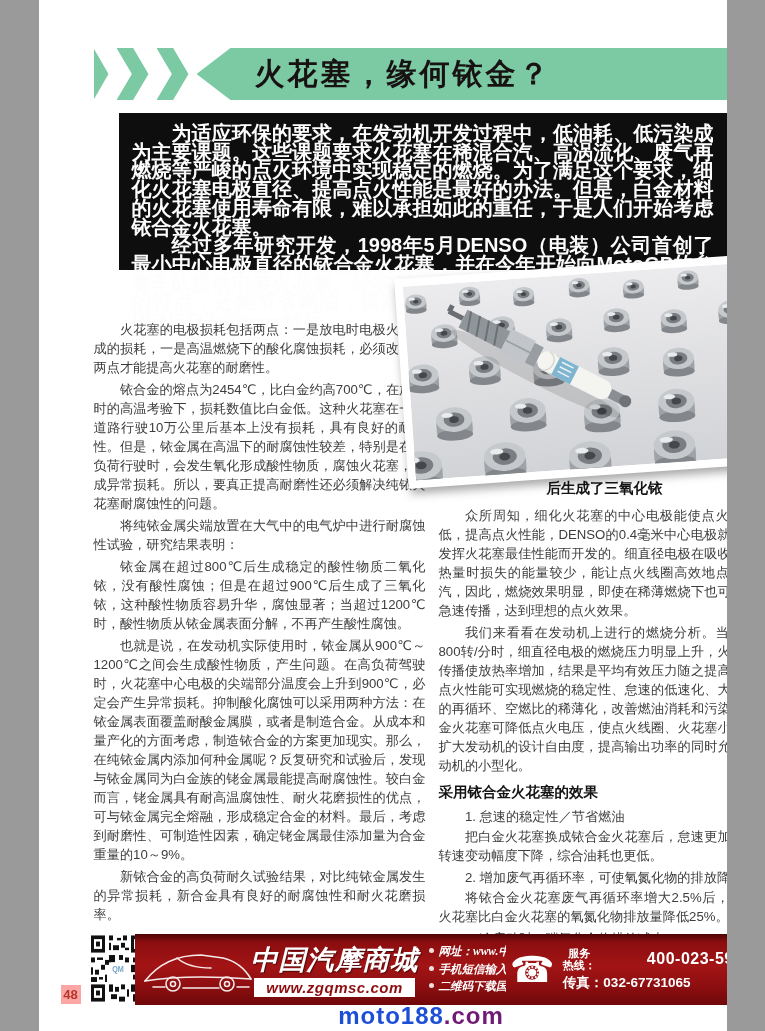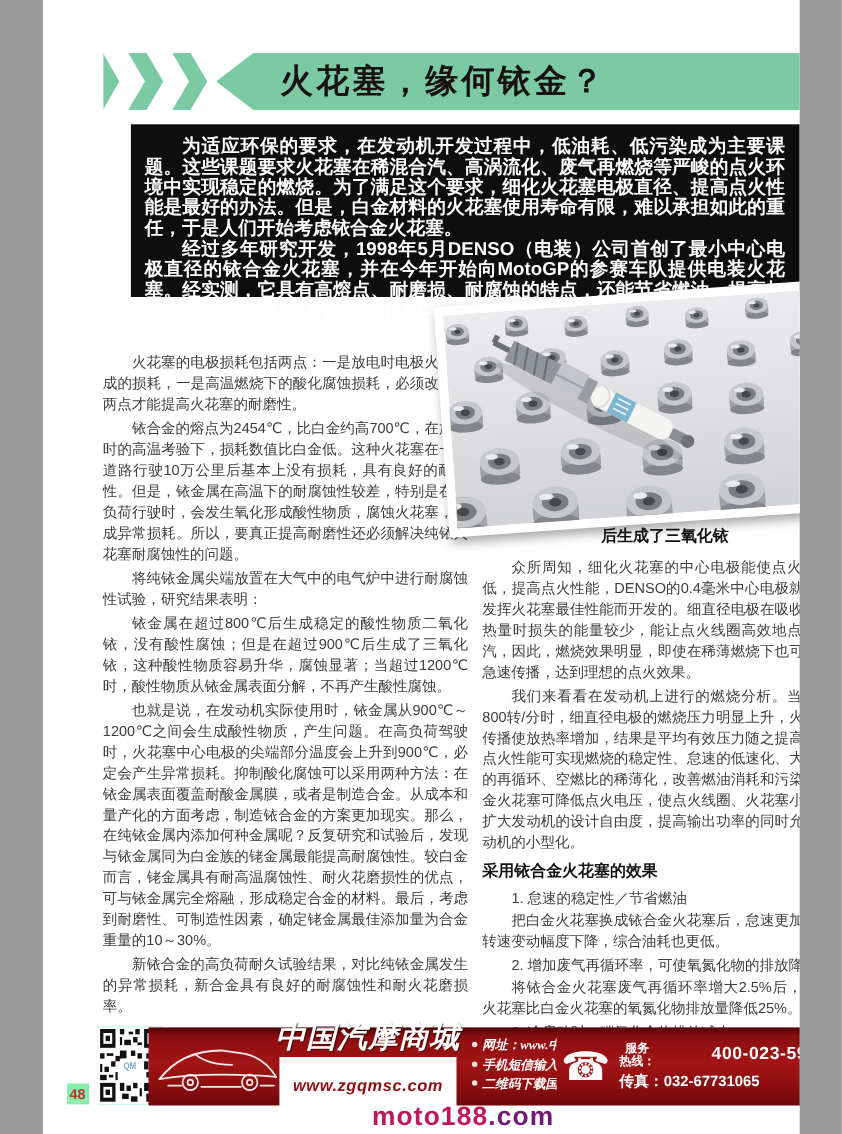--- a/index.html
+++ b/index.html
@@ -11,21 +11,21 @@
   .chev-wedge{width:15px;height:100%;background:#7ccaa4;clip-path:polygon(0 0,100% 50%,0 100%);margin-right:8px;flex:none;}
   .chev-band{width:32px;height:100%;background:#7ccaa4;margin-right:8px;flex:none;
              clip-path:polygon(0 0,52% 0,100% 50%,52% 100%,0 100%,48% 50%);}
   .banner{flex:1;background:#7ccaa4;clip-path:polygon(0 50%,34px 0,100% 0,100% 100%,34px 100%);
           display:flex;align-items:center;}
   .banner .title{margin-left:58px;font-size:30px;font-weight:bold;letter-spacing:3px;color:#181212;}
 
   
   .intro{position:absolute;left:80px;top:113px;width:608px;height:157px;background:#0e0e0e;
          box-sizing:border-box;padding:11px 13px 0 13px;color:#fdfdfd;font-weight:bold;
-         font-size:17px;line-height:18.7px;text-align:justify;}
+         font-size:20px;line-height:18.7px;text-align:justify;}
   .intro p{margin:0;text-indent:2em;}
 
   
   .photo{position:absolute;left:362px;top:266px;width:374px;height:210px;background:#fff;
          box-sizing:border-box;padding:8px;transform:rotate(-4deg);z-index:5;
          box-shadow:2px 5px 10px rgba(0,0,0,0.35);}
   .photo svg{display:block;width:358px;height:194px;}
 
   
   .col{position:absolute;width:332px;color:#3d3d3d;font-size:13.2px;line-height:19px;text-align:justify;}
@@ -33,45 +33,45 @@
   .col-right{left:400px;top:479px;}
   .col h3{margin:0 0 7px 0;font-size:14.5px;color:#141414;}
   .col p{margin:0 0 3px 0;text-indent:2em;}
   .caption{text-align:center;font-weight:bold;font-size:14.5px;color:#141414;margin:0 0 8px 0;}
   .effects-heading{margin:8px 0 5px 0 !important;}
   .effect-title{margin-bottom:1px !important;}
 
   
   .qr{position:absolute;left:50px;top:933px;width:58px;height:71px;background:#5eead4;}
   .qr svg{display:block;width:58px;height:71px;}
-  .page-num{position:absolute;left:22px;top:985px;width:20px;height:19px;background:#86efac;
+  .page-num{position:absolute;left:22px;top:985px;width:20px;height:19px;background:#fca5a5;
             color:#b5382c;font-weight:bold;font-size:13px;line-height:19px;text-align:center;}
   .footer-band{position:absolute;left:96px;top:934px;width:628px;height:71px;color:#fff;
                background:linear-gradient(180deg,#4d0505 0%,#8c0e10 12%,#a31415 45%,#8c0e10 75%,#6f0809 100%);
                display:flex;align-items:center;box-sizing:border-box;padding:0 10px 0 4px;}
   .car-icon{flex:none;width:118px;height:58px;margin-right:-6px;}
   .brand-wrap{flex:none;display:flex;flex-direction:column;align-items:center;margin-right:10px;}
   .brand-name{font-family:"Liberation Serif","DejaVu Serif",serif;font-style:italic;font-weight:bold;
               font-size:27px;letter-spacing:1px;white-space:nowrap;text-shadow:1px 1px 1px rgba(0,0,0,.5);}
   .url-box{background:#fff;color:#8c0e10;font-weight:bold;font-style:italic;font-size:15px;
-           padding:18px 12px;margin-top:0;letter-spacing:.5px;}
+           padding:1px 12px;margin-top:0;letter-spacing:.5px;}
   .bullets{flex:1;font-style:italic;font-size:11.5px;line-height:17.5px;font-weight:bold;
            font-family:"Liberation Serif","DejaVu Serif",serif;white-space:nowrap;overflow:hidden;}
   .bullets .dot{display:inline-block;width:5px;height:5px;border-radius:50%;background:#f3dede;
                 margin-right:5px;vertical-align:2px;}
   .phone-icon{flex:none;font-size:36px;line-height:36px;margin:0 8px 0 4px;color:#fff;}
   .contact{flex:none;}
   .contact .row1{display:flex;align-items:center;}
   .svc-label{font-size:11px;line-height:12px;font-weight:bold;margin-right:4px;text-align:center;}
   .svc-num{font-size:16px;font-weight:bold;letter-spacing:.5px;margin-left:47px;}
   .fax-row{font-size:13.5px;font-weight:bold;margin-top:3px;}
 
   .site{position:absolute;left:0;width:765px;top:1002px;text-align:center;font-size:24px;
         font-weight:bold;letter-spacing:1px;}
-  .site .name{color:#be185d;text-align:right;}
+  .site .name{color:#1d4ed8;text-align:right;}
   .site .tld{color:#701a75;}
 </style>
 </head>
 <body>
 
 <div class="page">
 
   <div class="header">
     <div class="chev-wedge"></div>
     <div class="chev-band"></div>
@@ -150,21 +150,21 @@
         <circle cx="182" cy="0" r="6" fill="#6f7377"></circle>
       </g>
     </svg>
   </div>
 
   <div class="col col-left">
     <p>火花塞的电极损耗包括两点：一是放电时电极火花造成的损耗，一是高温燃烧下的酸化腐蚀损耗，必须改善这两点才能提高火花塞的耐磨性。</p>
     <p>铱合金的熔点为2454℃，比白金约高700℃，在放电时的高温考验下，损耗数值比白金低。这种火花塞在一般道路行驶10万公里后基本上没有损耗，具有良好的耐磨性。但是，铱金属在高温下的耐腐蚀性较差，特别是在高负荷行驶时，会发生氧化形成酸性物质，腐蚀火花塞，造成异常损耗。所以，要真正提高耐磨性还必须解决纯铱火花塞耐腐蚀性的问题。</p>
     <p>将纯铱金属尖端放置在大气中的电气炉中进行耐腐蚀性试验，研究结果表明：</p>
     <p>铱金属在超过800℃后生成稳定的酸性物质二氧化铱，没有酸性腐蚀；但是在超过900℃后生成了三氧化铱，这种酸性物质容易升华，腐蚀显著；当超过1200℃时，酸性物质从铱金属表面分解，不再产生酸性腐蚀。</p>
-    <p>也就是说，在发动机实际使用时，铱金属从900℃～1200℃之间会生成酸性物质，产生问题。在高负荷驾驶时，火花塞中心电极的尖端部分温度会上升到900℃，必定会产生异常损耗。抑制酸化腐蚀可以采用两种方法：在铱金属表面覆盖耐酸金属膜，或者是制造合金。从成本和量产化的方面考虑，制造铱合金的方案更加现实。那么，在纯铱金属内添加何种金属呢？反复研究和试验后，发现与铱金属同为白金族的铑金属最能提高耐腐蚀性。较白金而言，铑金属具有耐高温腐蚀性、耐火花磨损性的优点，可与铱金属完全熔融，形成稳定合金的材料。最后，考虑到耐磨性、可制造性因素，确定铑金属最佳添加量为合金重量的10～30%。</p>
+    <p>也就是说，在发动机实际使用时，铱金属从900℃～1200℃之间会生成酸性物质，产生问题。在高负荷驾驶时，火花塞中心电极的尖端部分温度会上升到900℃，必定会产生异常损耗。抑制酸化腐蚀可以采用两种方法：在铱金属表面覆盖耐酸金属膜，或者是制造合金。从成本和量产化的方面考虑，制造铱合金的方案更加现实。那么，在纯铱金属内添加何种金属呢？反复研究和试验后，发现与铱金属同为白金族的铑金属最能提高耐腐蚀性。较白金而言，铑金属具有耐高温腐蚀性、耐火花磨损性的优点，可与铱金属完全熔融，形成稳定合金的材料。最后，考虑到耐磨性、可制造性因素，确定铑金属最佳添加量为合金重量的10～9%。</p>
     <p>新铱合金的高负荷耐久试验结果，对比纯铱金属发生的异常损耗，新合金具有良好的耐腐蚀性和耐火花磨损率。</p>
   </div>
 
   <div class="col col-right">
     <div class="caption">后生成了三氧化铱</div>
     <p>众所周知，细化火花塞的中心电极能使点火电压降低，提高点火性能，DENSO的0.4毫米中心电极就是为了发挥火花塞最佳性能而开发的。细直径电极在吸收电火花热量时损失的能量较少，能让点火线圈高效地点燃混合汽，因此，燃烧效果明显，即使在稀薄燃烧下也可使火焰急速传播，达到理想的点火效果。</p>
     <p>我们来看看在发动机上进行的燃烧分析。当怠速为800转/分时，细直径电极的燃烧压力明显上升，火焰急速传播使放热率增加，结果是平均有效压力随之提高。提高点火性能可实现燃烧的稳定性、怠速的低速化、大量废气的再循环、空燃比的稀薄化，改善燃油消耗和污染。铱合金火花塞可降低点火电压，使点火线圈、火花塞小型化，扩大发动机的设计自由度，提高输出功率的同时允许了发动机的小型化。</p>
     <h3 class="effects-heading">采用铱合金火花塞的效果</h3>
     <p class="effect-title">1. 怠速的稳定性／节省燃油</p>
     <p>把白金火花塞换成铱合金火花塞后，怠速更加稳定，转速变动幅度下降，综合油耗也更低。</p>

